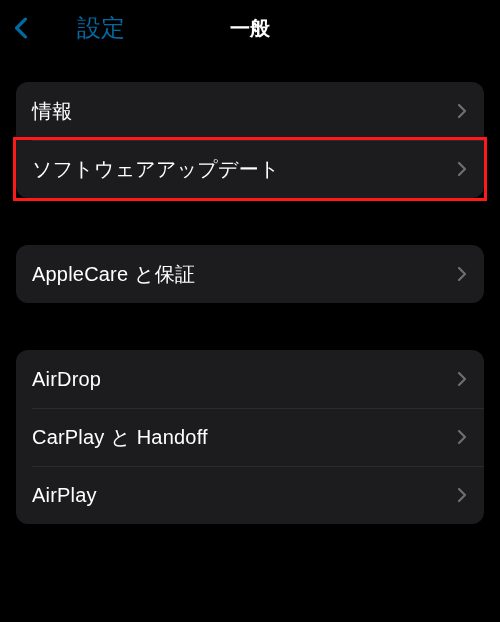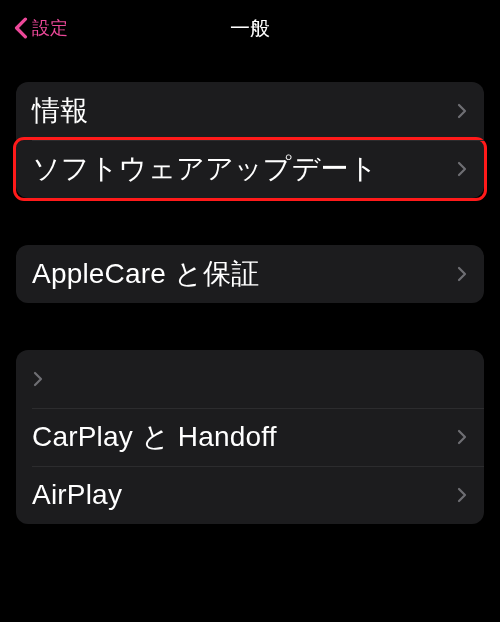--- a/index.html
+++ b/index.html
@@ -19,40 +19,41 @@
     align-items: center;
     justify-content: center;
   }
   .back-button {
     position: absolute;
     left: 6px;
     top: 50%;
     transform: translateY(-50%);
     display: flex;
     align-items: center;
-    color: #ec4899;
-    font-size: 18px;
+    color: #0369a1;
+    font-size: 24px;
     padding: 6px 6px;
     cursor: pointer;
+    gap: 45px;
   }
   .back-button .chev {
     width: 18px;
     height: 26px;
     display: flex;
     align-items: center;
     justify-content: center;
     margin-right: 2px;
   }
   .back-button .chev svg {
     width: 14px;
     height: 22px;
   }
   .nav-title {
     font-size: 20px;
-    font-weight: 400;
+    font-weight: 700;
     color: #fff;
   }
   .content {
     padding: 0 16px;
   }
   .group {
     background: #1c1c1e;
     border-radius: 12px;
     margin-top: 47px;
     overflow: visible;
@@ -70,41 +71,41 @@
   .row + .row::before {
     content: "";
     position: absolute;
     left: 16px;
     right: 0;
     top: 0;
     height: 1px;
     background: #2c2c2e;
   }
   .row-label {
-    font-size: 28px;
+    font-size: 20px;
     color: #fff;
     letter-spacing: 0.2px;
   }
   .row-chevron {
     width: 12px;
     height: 18px;
     display: flex;
     align-items: center;
     justify-content: center;
     color: #6e6e73;
     flex-shrink: 0;
   }
   .row-chevron svg {
     width: 10px;
     height: 16px;
   }
   .highlight {
     outline: 3px solid #ff1a1a;
     outline-offset: 0;
-    border-radius: 8px;
+    border-radius: 0;
   }
 </style>
 </head>
 <body>
 
 <div class="nav-bar">
   <div class="back-button">
     <span class="chev">
       <svg viewBox="0 0 12 20" fill="none" stroke="currentColor" stroke-width="3" stroke-linecap="round" stroke-linejoin="round">
         <polyline points="10,2 2,10 10,18"></polyline>
@@ -142,20 +143,21 @@
       <span class="row-chevron">
         <svg viewBox="0 0 10 16" fill="none" stroke="currentColor" stroke-width="2.2" stroke-linecap="round" stroke-linejoin="round">
           <polyline points="2,2 8,8 2,14"></polyline>
         </svg>
       </span>
     </div>
   </div>
 
   <div class="group">
     <div class="row">
+      <span class="row-label">AirDrop</span>
       <span class="row-chevron">
         <svg viewBox="0 0 10 16" fill="none" stroke="currentColor" stroke-width="2.2" stroke-linecap="round" stroke-linejoin="round">
           <polyline points="2,2 8,8 2,14"></polyline>
         </svg>
       </span>
     </div>
     <div class="row">
       <span class="row-label">CarPlay と Handoff</span>
       <span class="row-chevron">
         <svg viewBox="0 0 10 16" fill="none" stroke="currentColor" stroke-width="2.2" stroke-linecap="round" stroke-linejoin="round">

